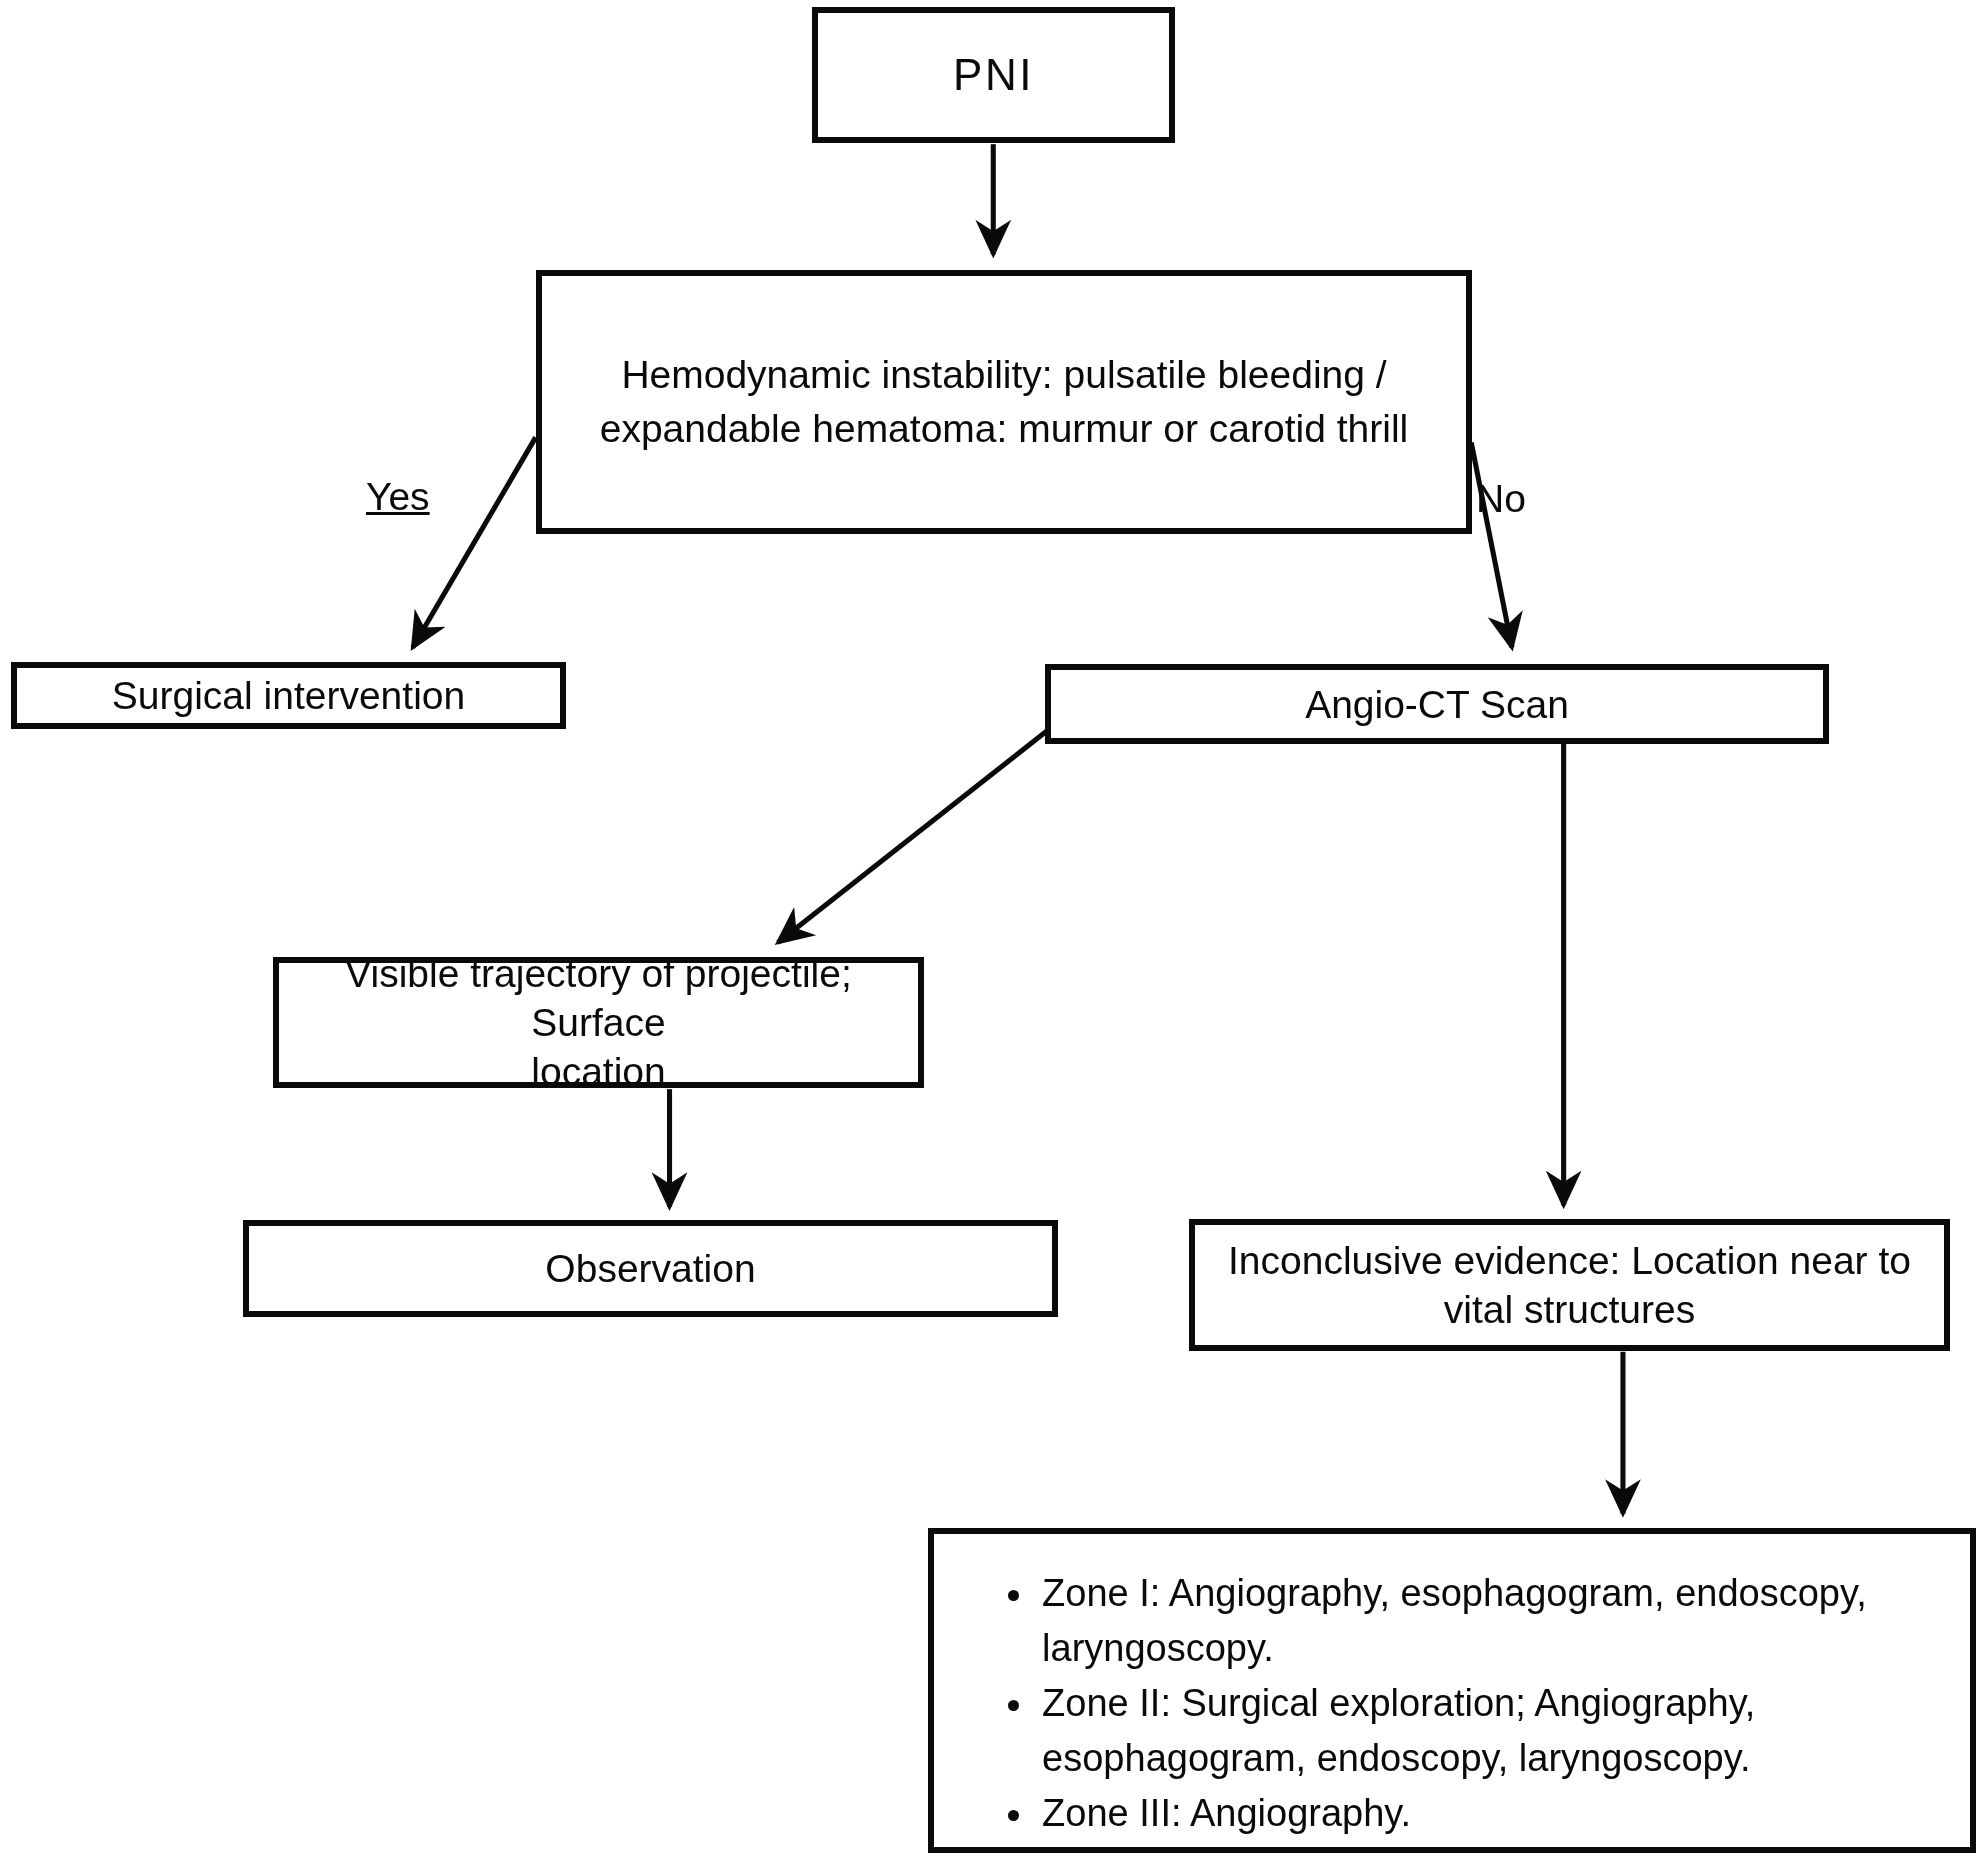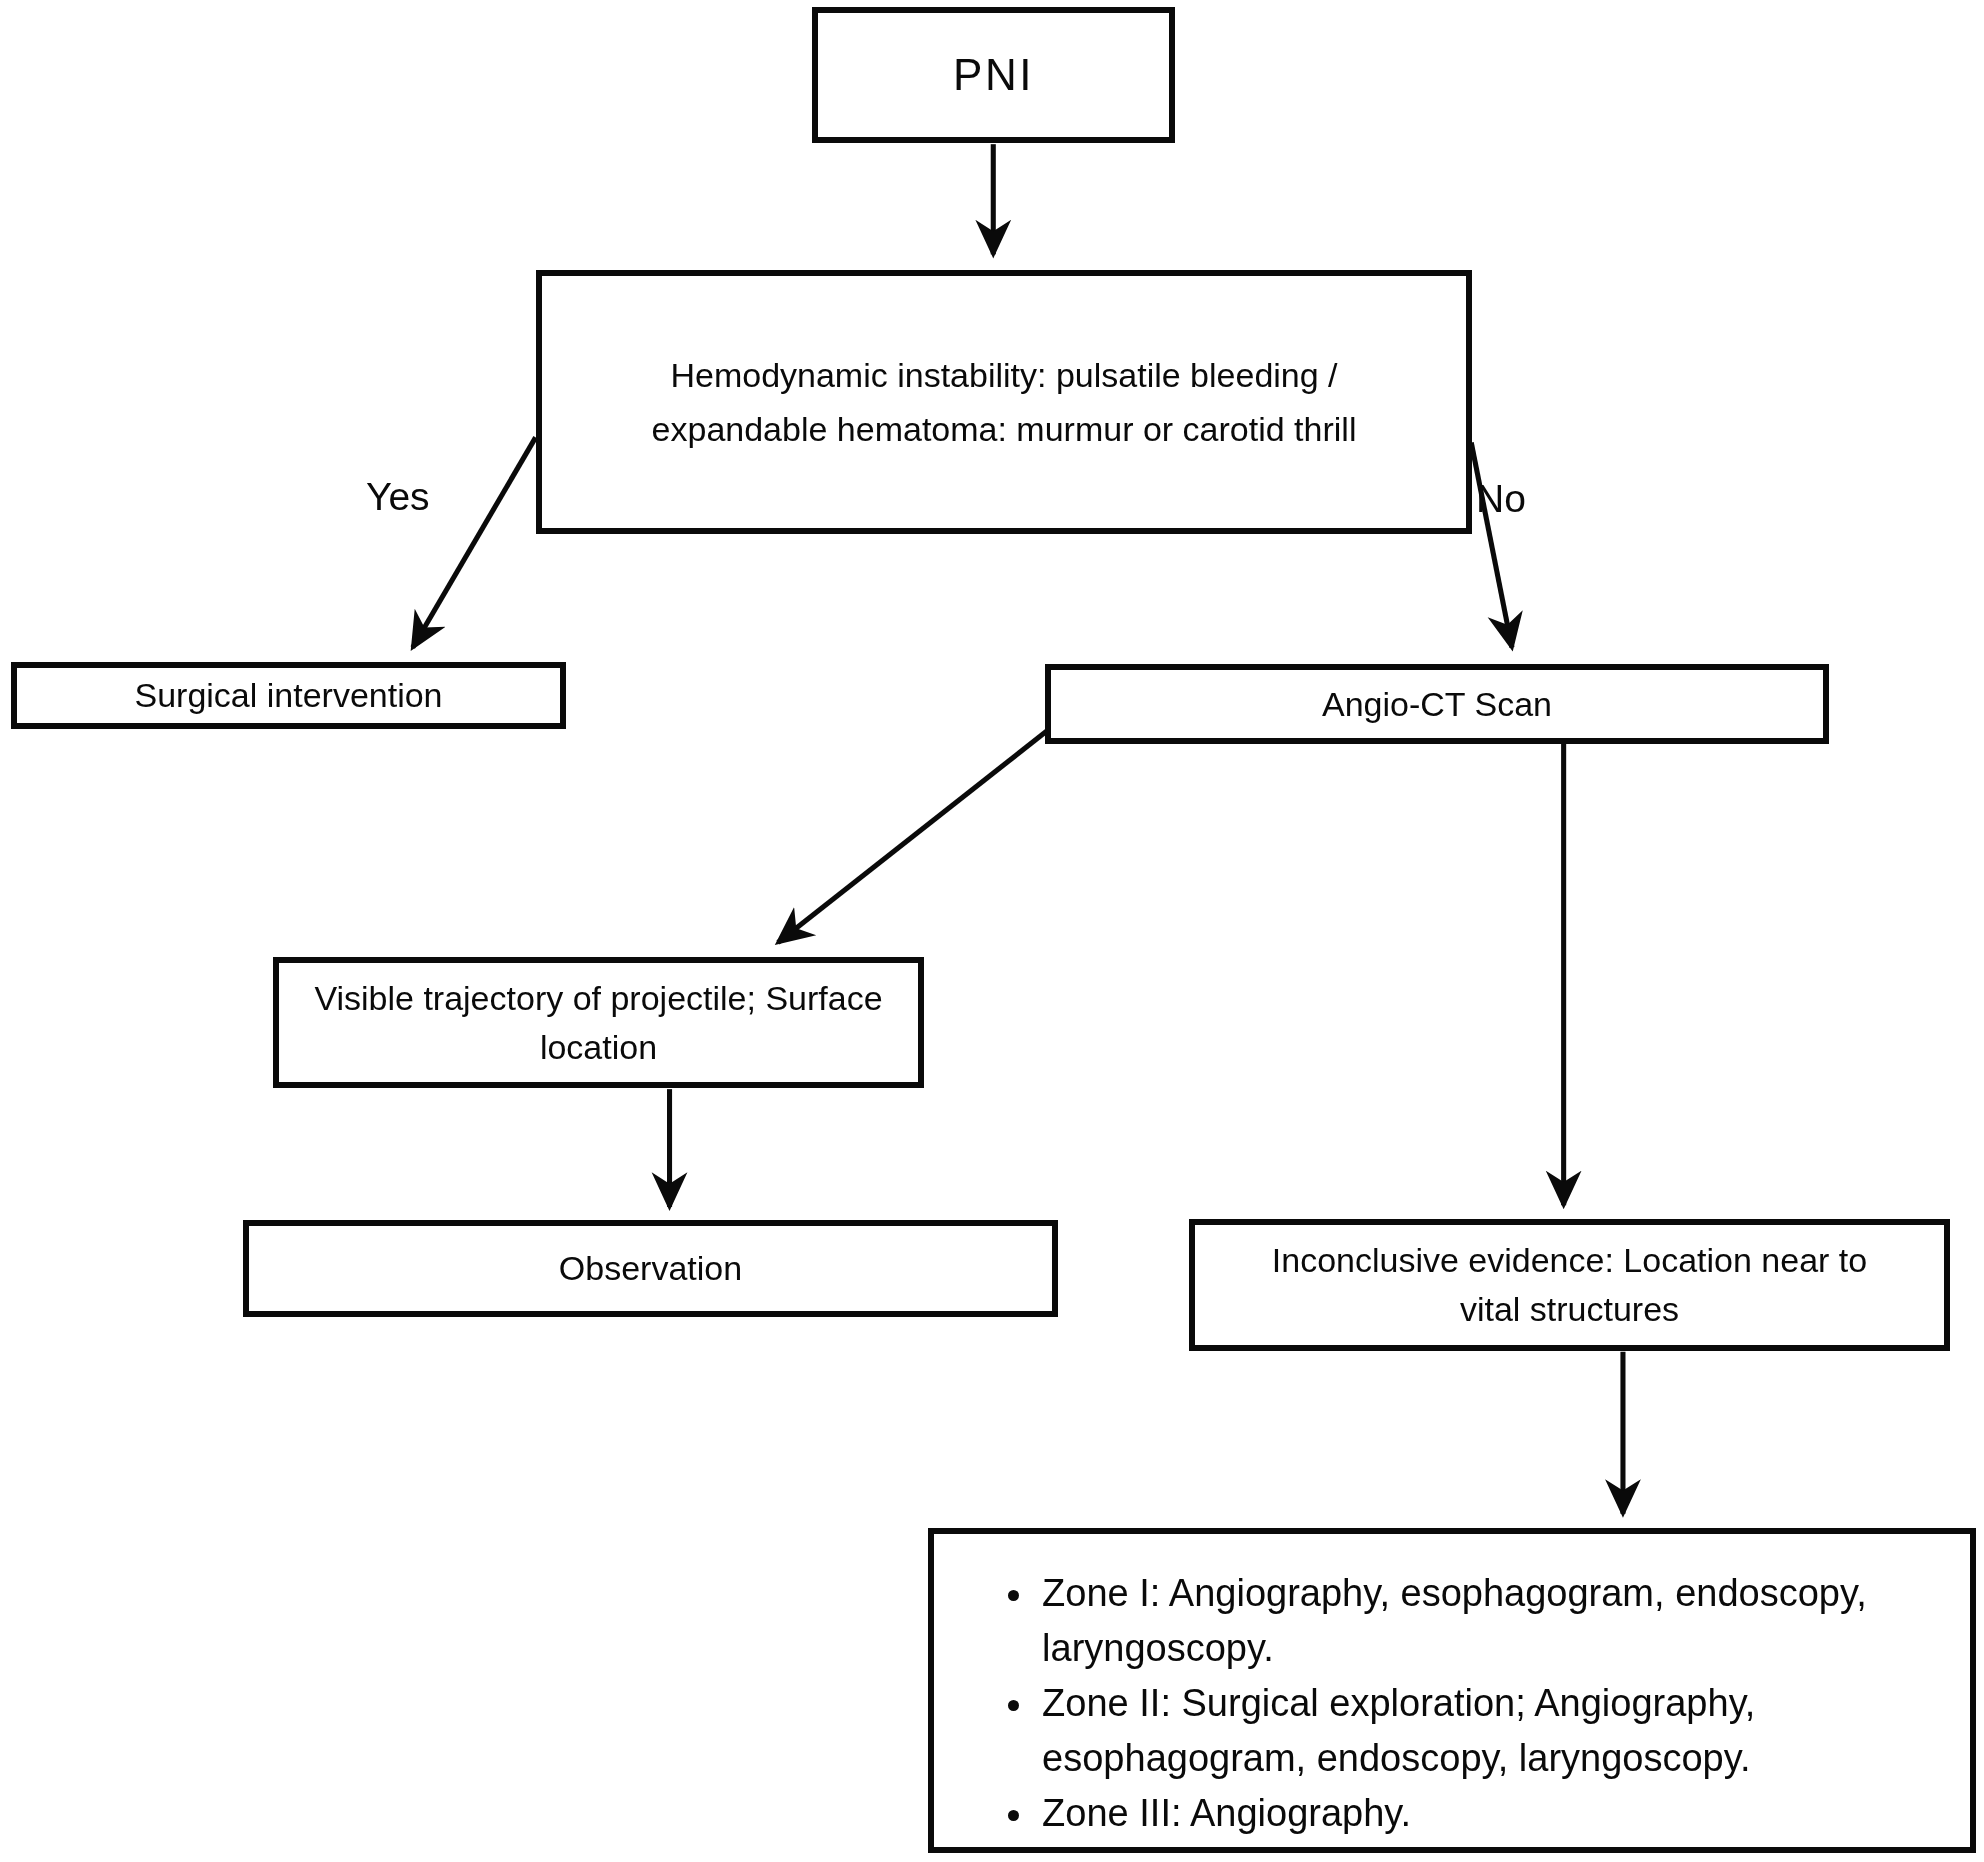--- a/index.html
+++ b/index.html
@@ -26,21 +26,21 @@
   }
   .node {
     position: absolute;
     box-sizing: border-box;
     background: #ffffff;
     border: 6.8px solid #0a0a0a;
     display: flex;
     align-items: center;
     justify-content: center;
     text-align: center;
-    font-size: 34px;
+    font-size: 39px;
     line-height: 51px;
     color: #0a0a0a;
   }
   .node .inner { display: block; }
 
   .node-pni {
     left: 812px; top: 6.8px; width: 363px; height: 136px;
     font-size: 44px; letter-spacing: 2.5px;
   }
   .node-hemodynamic {
@@ -82,21 +82,21 @@
   }
   .node-zones li {
     padding-left: 5.1px;
   }
   .edge-label {
     position: absolute;
     font-size: 39px;
     line-height: 42px;
     color: #0a0a0a;
   }
-  .edge-label-yes { left: 366px; top: 476px; }
+  .edge-label-yes { left: 366px; top: 476px; text-decoration: underline; }
   .edge-label-no  { left: 1476px; top: 478px; }
 </style>
 </head>
 <body>
 
 <div class="canvas">
 
   <svg class="edges" viewBox="0 0 2341 2198" xmlns="http://www.w3.org/2000/svg">
     <defs>
       <marker id="ah" viewBox="0 0 10 10" refX="8.5" refY="5" markerWidth="8" markerHeight="9" orient="auto" markerUnits="strokeWidth">

